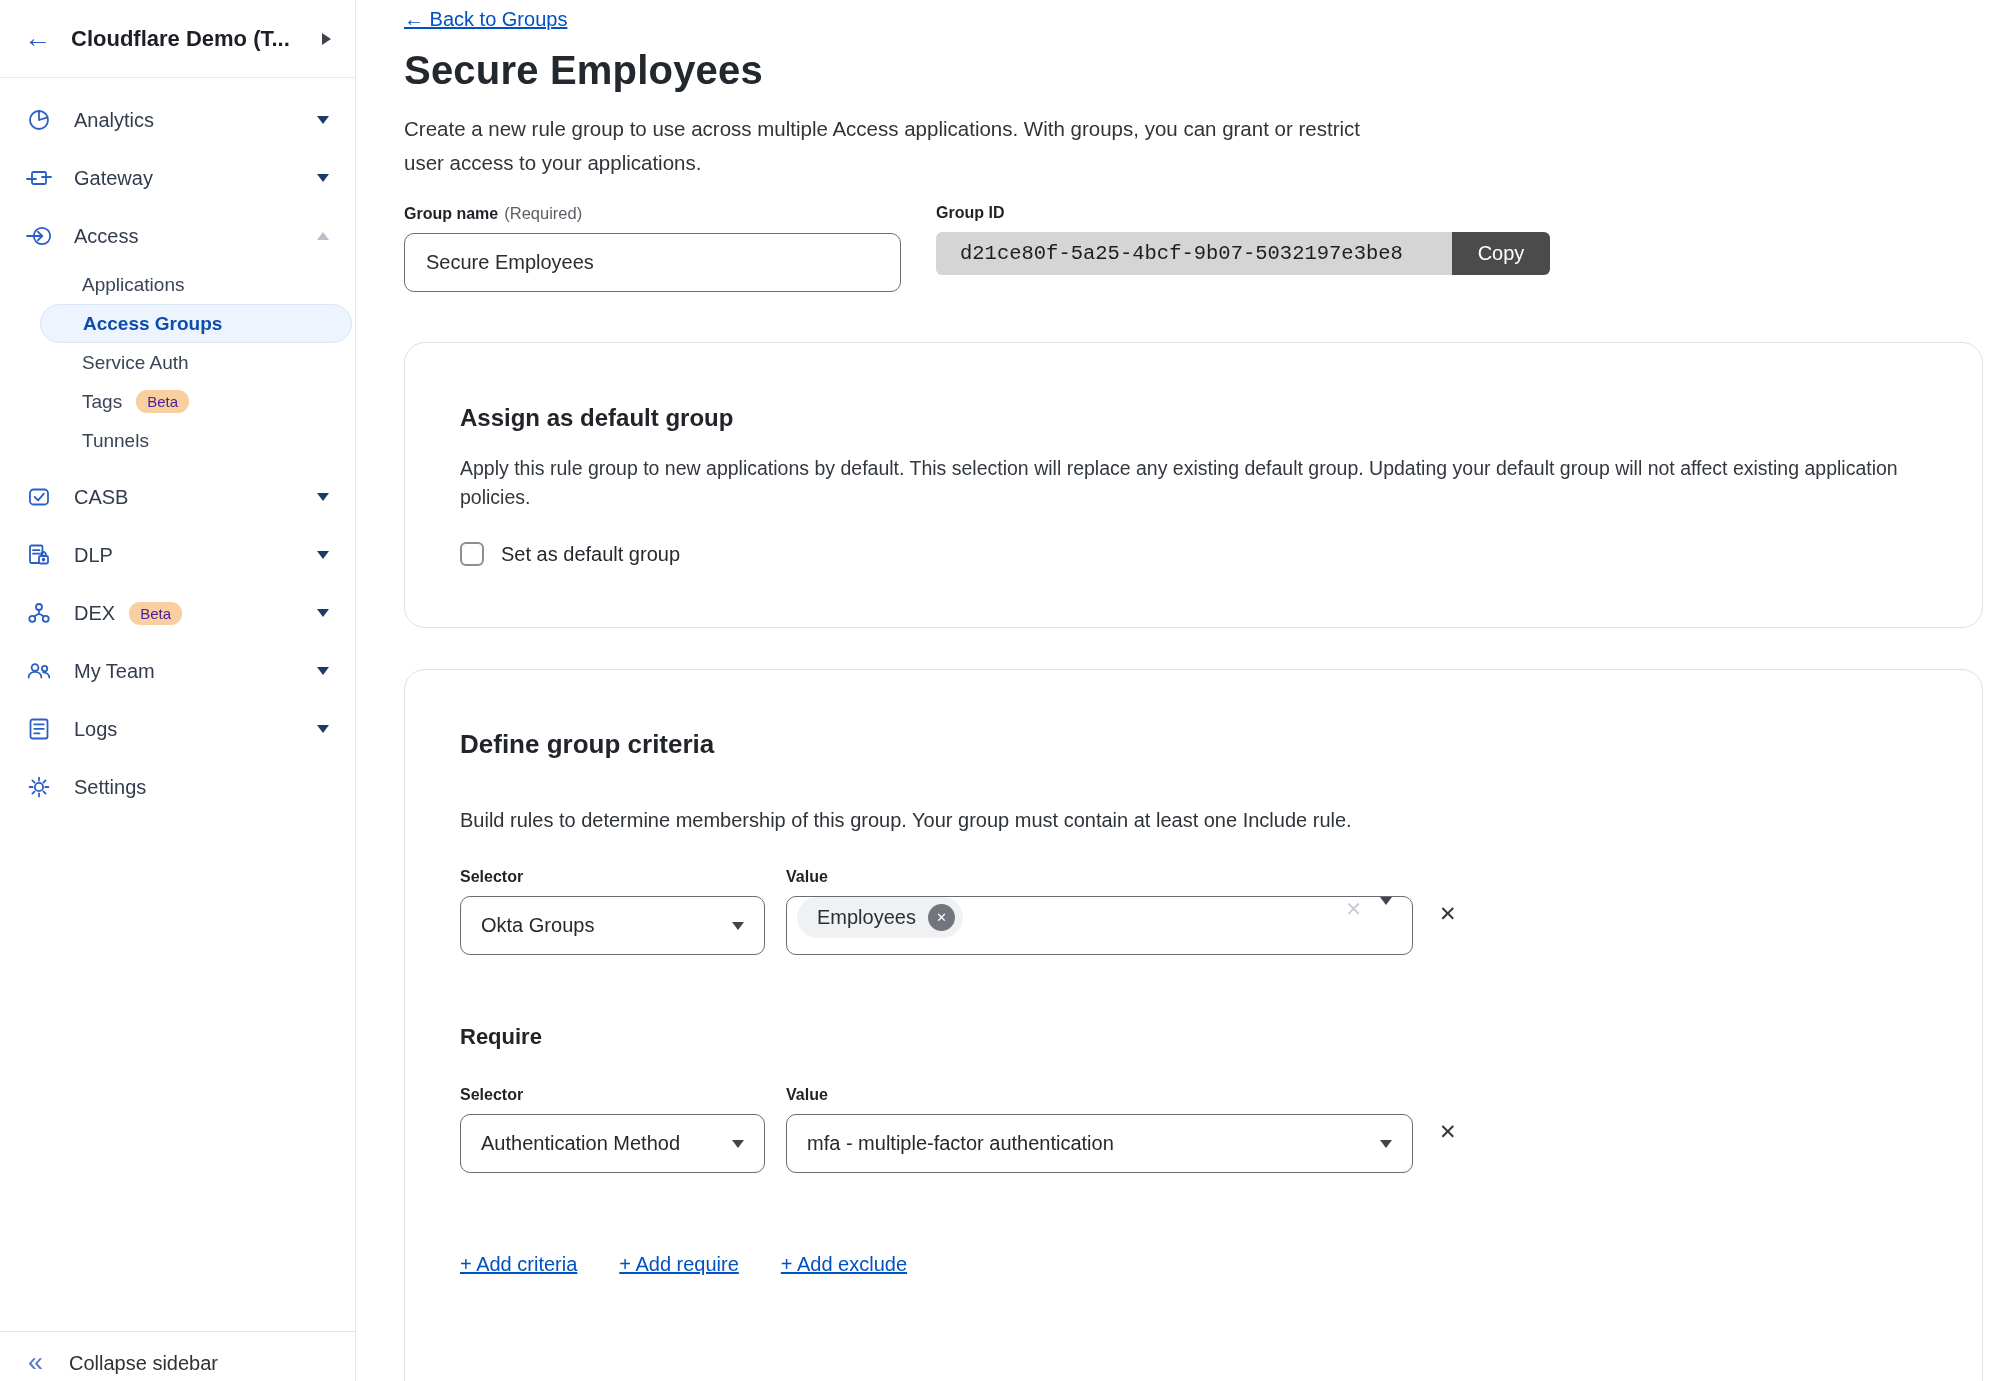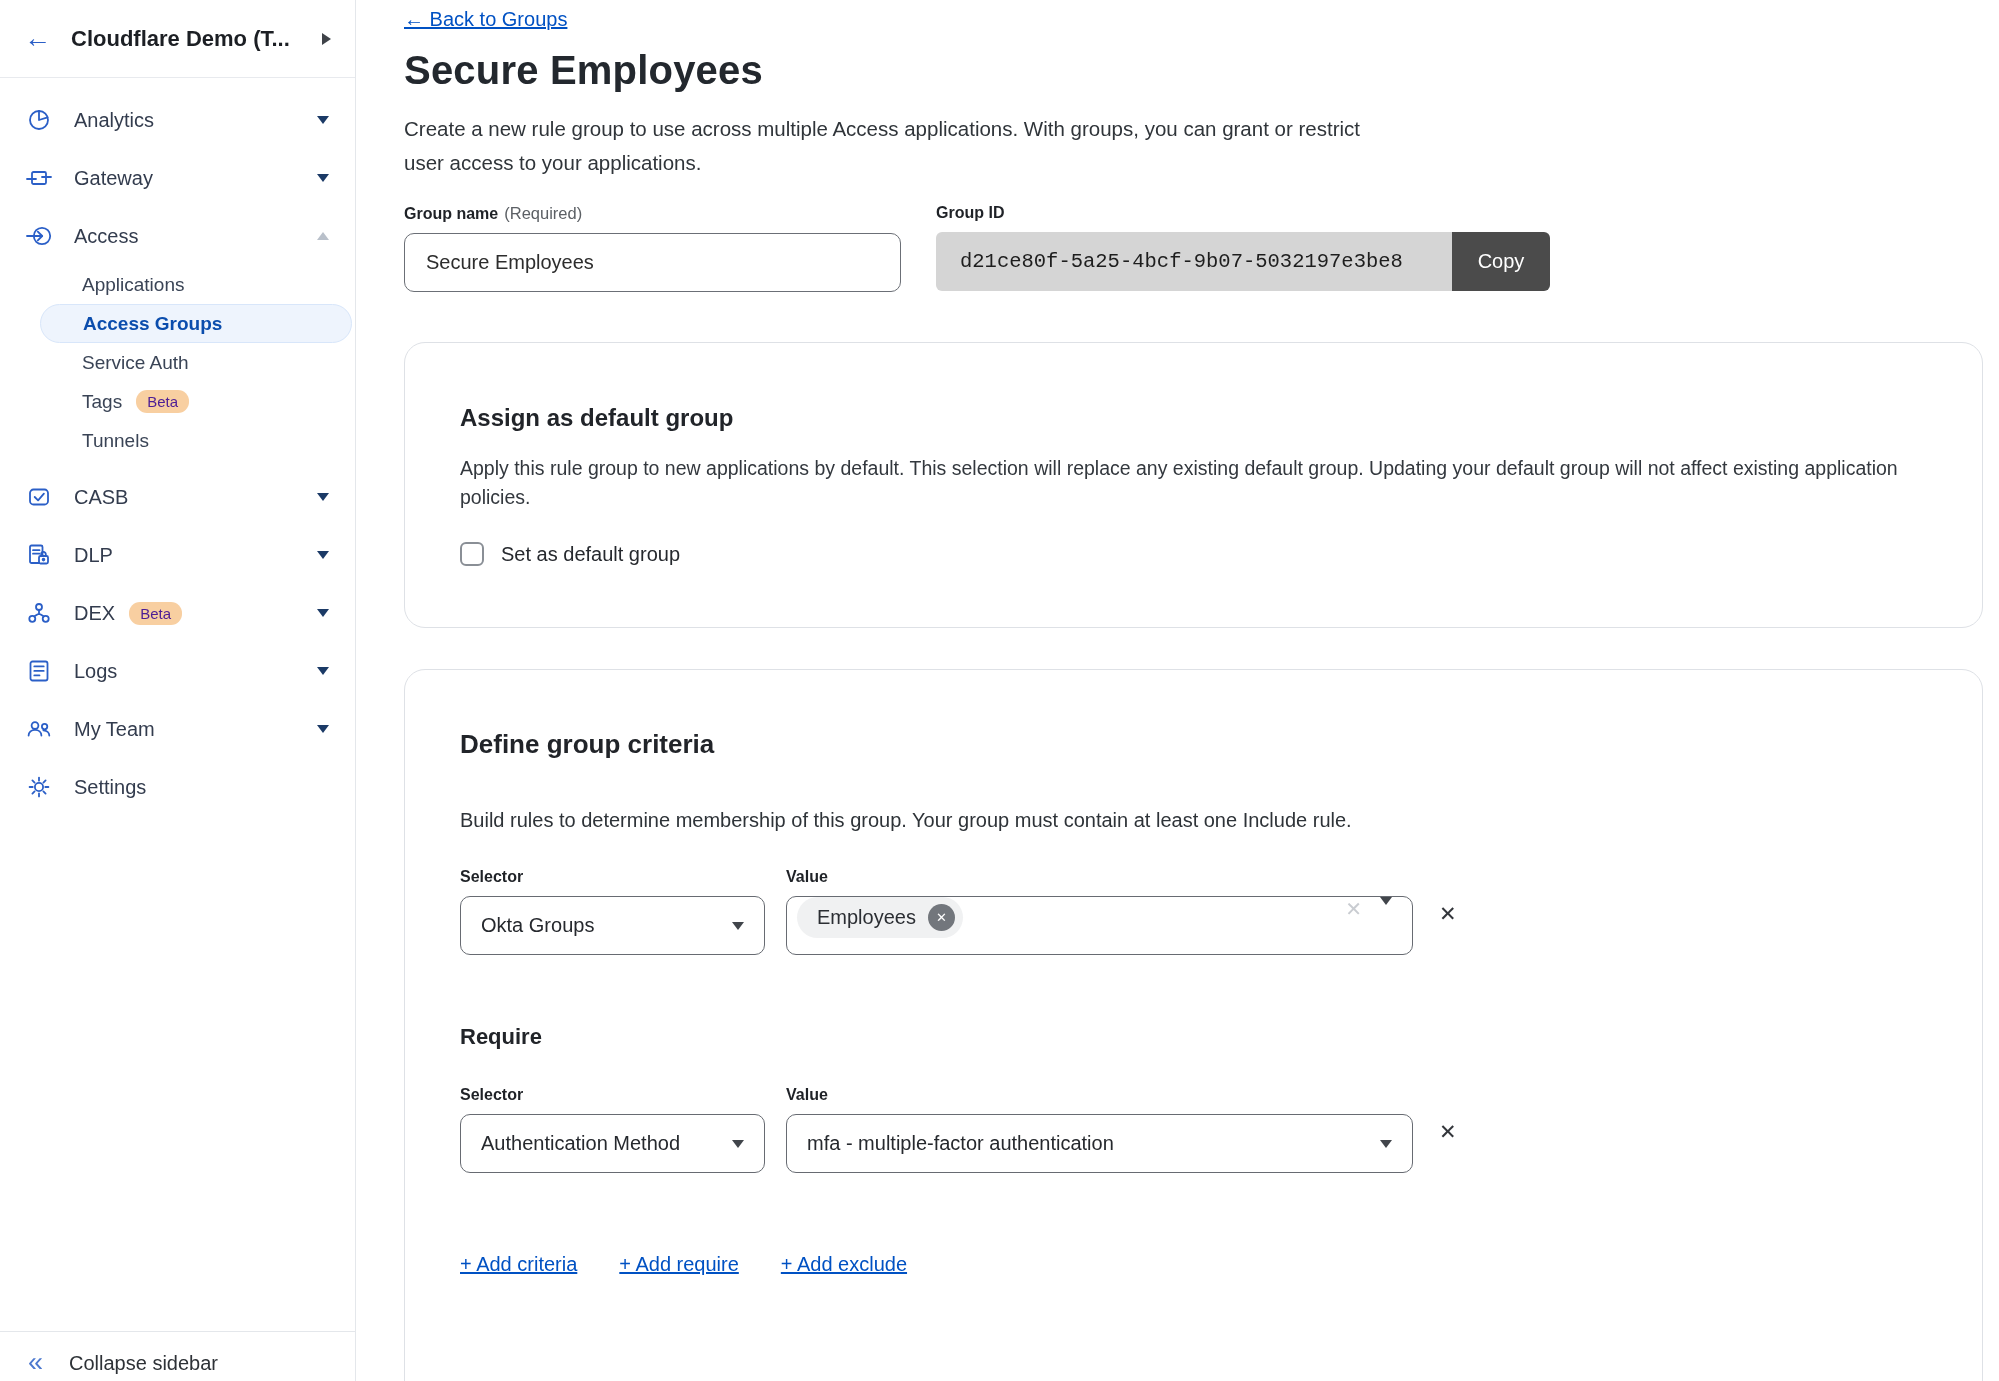--- a/index.html
+++ b/index.html
@@ -57,21 +57,21 @@
     max-width:985px; }
 
   .form-row { margin-top:24px; display:flex; }
   .field-label { font-size:16px; font-weight:700; color:#1f2227; }
   .req { font-size:16.5px; font-weight:400; color:#5c6065; margin-left:6px; }
   .name-col { width:532px; flex:none; }
   .name-input { margin-top:10px; width:497px; height:59px; border:1.5px solid #6b6f76;
     border-radius:10px; padding:0 21px; font-size:20px; color:#2d2d2d;
     font-family:"Liberation Sans", sans-serif; background:#fff; outline:none; display:block; }
   .id-col { flex:none; }
-  .id-row { margin-top:10px; display:flex; height:59px;justify-content:flex-end; }
+  .id-row { margin-top:10px; display:flex; height:43px;justify-content:flex-end; }
   .id-value { width:516px; background:#d5d5d5; border-radius:6px 0 0 6px;
     display:flex; align-items:center; padding:0 24px;
     font-family:"Liberation Mono","DejaVu Sans Mono",monospace; font-size:20.5px; color:#1e1e1e;
     white-space:nowrap; }
   .copy-btn { width:98px; background:#4b4b4b; color:#fff; border:none;
     border-radius:0 6px 6px 0; font-size:20px; cursor:pointer;
     font-family:"Liberation Sans", sans-serif; }
 
   .card { width:1579px; background:#fff; border:1px solid #dee1e6; border-radius:21px; }
   .card1 { margin-top:50px; height:286px; padding:61px 55px 0 55px; }
@@ -221,38 +221,38 @@
         </svg>
       </span>
       <span class="nav-label">DEX</span>
       <span class="badge">Beta</span>
       <span class="chev down"></span>
     </div>
 
     <div class="nav-item">
       <span class="nav-icon">
         <svg viewBox="0 0 26 26" fill="none" stroke="#2b5fc7" stroke-width="1.8" stroke-linecap="round" stroke-linejoin="round">
-          <rect x="4.5" y="3.5" width="17" height="19" rx="2"></rect>
-            <path d="M8.3 8.4h9.4M8.3 12.9h9.4M8.3 17.4h5.2"></path>
-        </svg>
-      </span>
-      <span class="nav-label">Logs</span>
-      <span class="chev down"></span>
-    </div>
-
-    <div class="nav-item">
-      <span class="nav-icon">
-        <svg viewBox="0 0 26 26" fill="none" stroke="#2b5fc7" stroke-width="1.8" stroke-linecap="round" stroke-linejoin="round">
           <circle cx="9" cy="9.6" r="3.4"></circle>
             <path d="M2.6 19.6c0-3.5 2.9-5.7 6.4-5.7s6.4 2.2 6.4 5.7"></path>
           <circle cx="18.6" cy="10.6" r="2.7"></circle>
             <path d="M17.4 14.4c3.3.2 5.9 2.2 5.9 5.2"></path>
         </svg>
       </span>
       <span class="nav-label">My Team</span>
+      <span class="chev down"></span>
+    </div>
+
+    <div class="nav-item">
+      <span class="nav-icon">
+        <svg viewBox="0 0 26 26" fill="none" stroke="#2b5fc7" stroke-width="1.8" stroke-linecap="round" stroke-linejoin="round">
+          <rect x="4.5" y="3.5" width="17" height="19" rx="2"></rect>
+            <path d="M8.3 8.4h9.4M8.3 12.9h9.4M8.3 17.4h5.2"></path>
+        </svg>
+      </span>
+      <span class="nav-label">Logs</span>
       <span class="chev down"></span>
     </div>
 
     <div class="nav-item">
       <span class="nav-icon">
         <svg viewBox="0 0 26 26" fill="none" stroke="#2b5fc7" stroke-width="1.8" stroke-linecap="round" stroke-linejoin="round">
           <circle cx="13" cy="13" r="4.1"></circle>
           <path d="M13 3.6v3.1M13 19.3v3.1M3.6 13h3.1M19.3 13h3.1M6.4 6.4l2.2 2.2M17.4 17.4l2.2 2.2M19.6 6.4l-2.2 2.2M8.6 17.4l-2.2 2.2"></path>
         </svg>
       </span>

